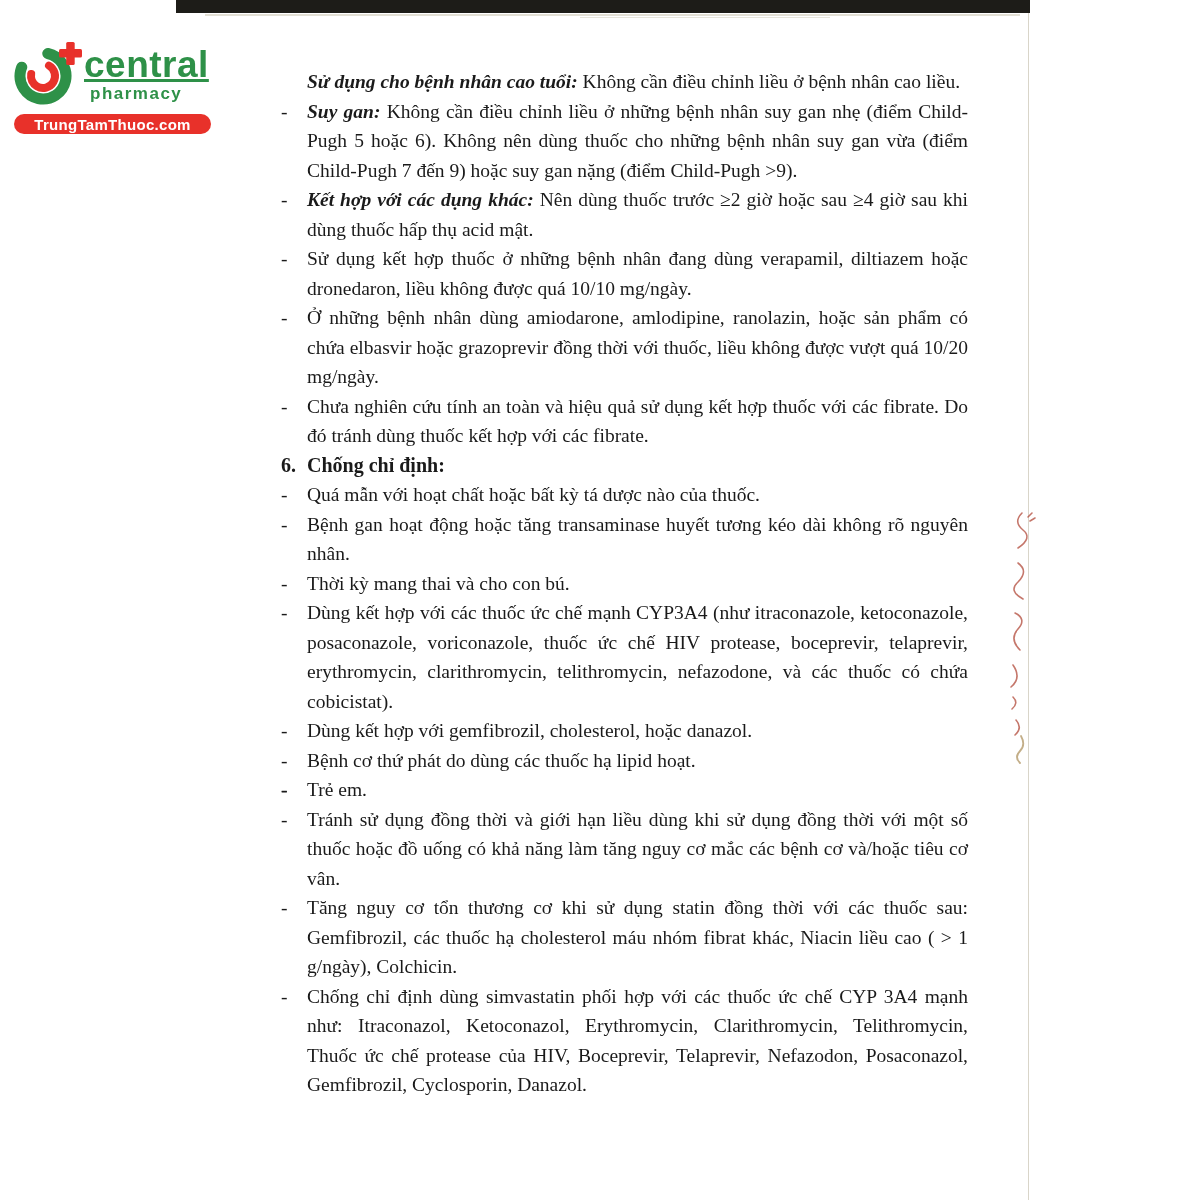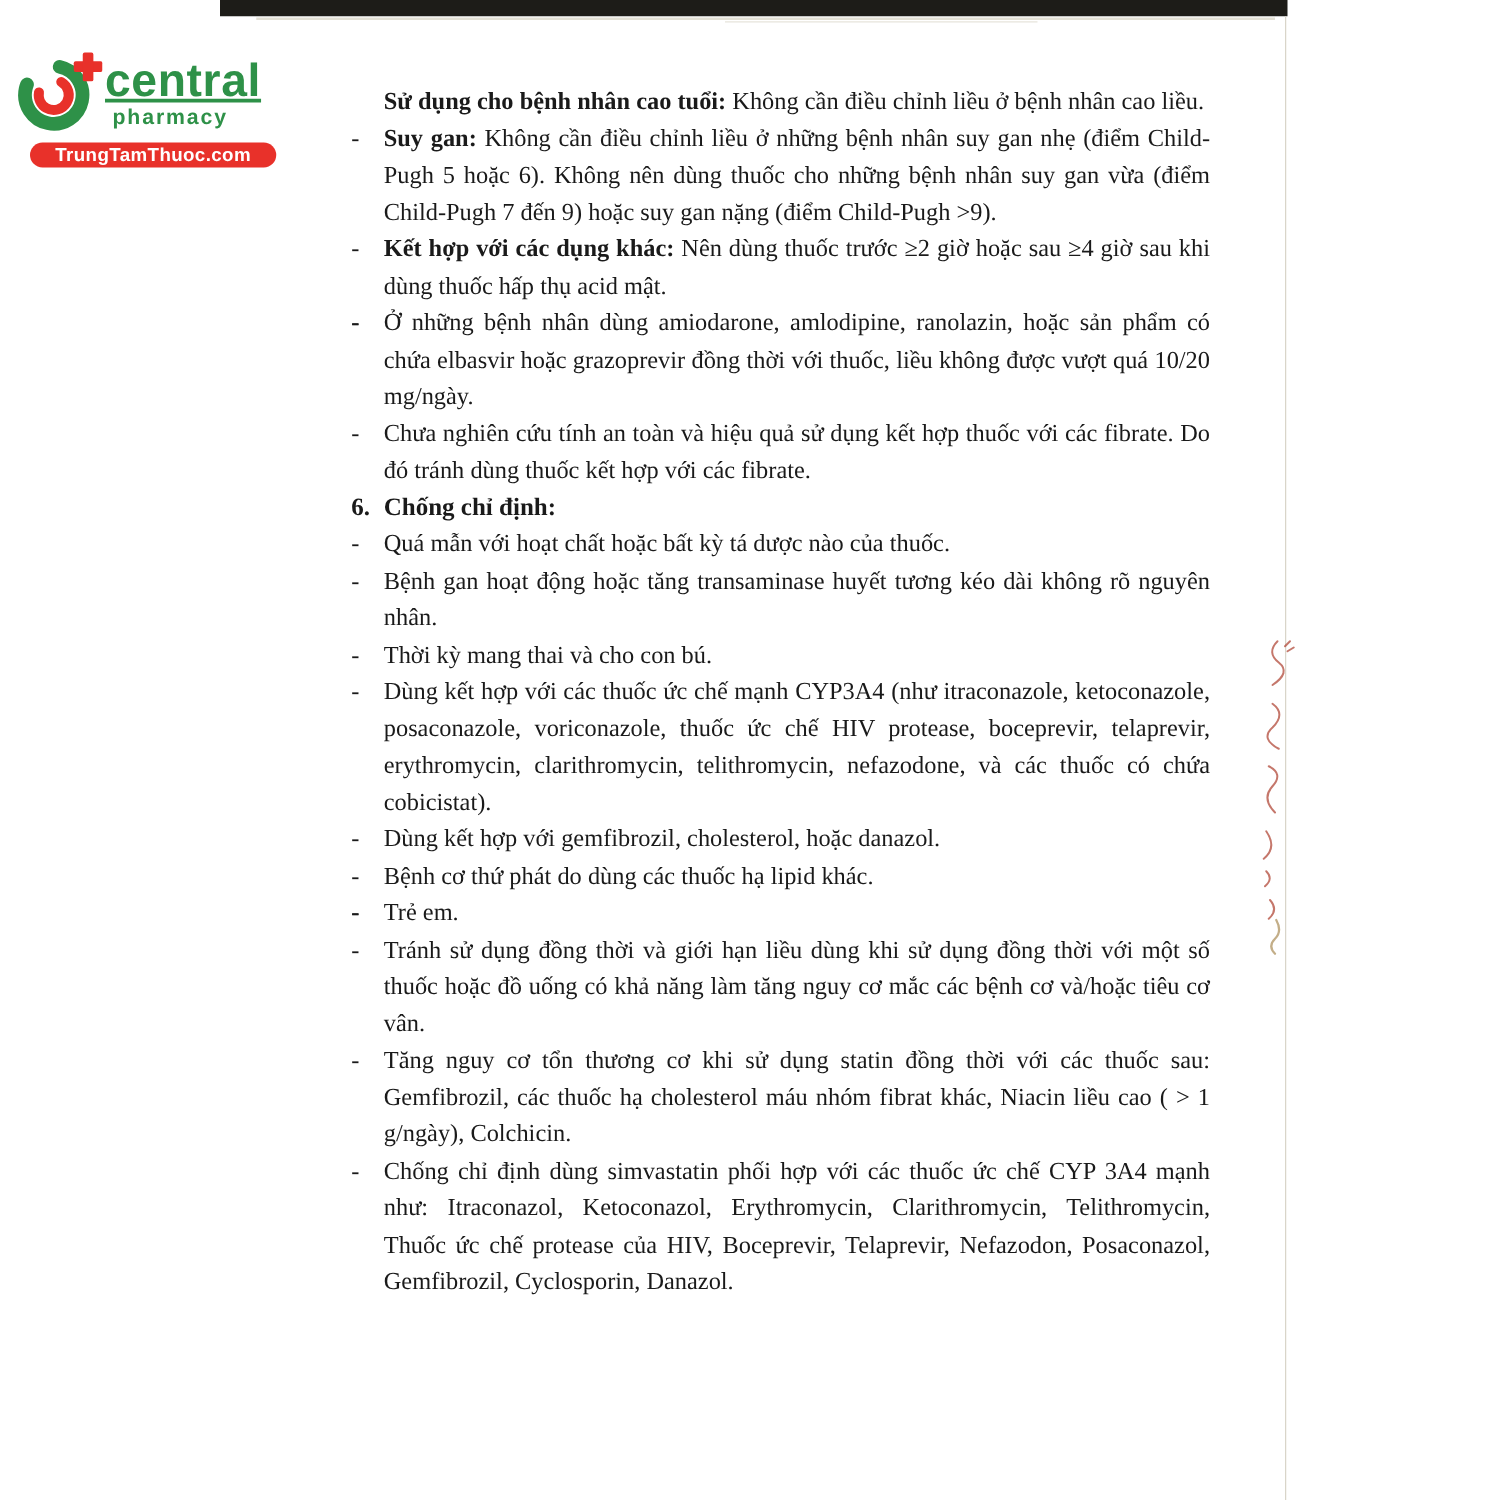--- a/index.html
+++ b/index.html
@@ -36,40 +36,40 @@
     text-decoration:underline;
   }
   .logo-sub{
     position:absolute;left:78px;top:50px;
     font-family:"Liberation Sans","DejaVu Sans",sans-serif;
     font-weight:700;font-size:17px;color:var(--green,#2e9148);
     letter-spacing:1.5px;
     text-align:right;
   }
   .logo-pill{
-    position:absolute;left:12px;top:80px;width:197px;height:20px;
+    position:absolute;left:2px;top:80px;width:197px;height:20px;
     background:var(--red,#e8312a);border-radius:11px;
     display:flex;align-items:center;justify-content:center;
   }
   .logo-pill span{
     font-family:"Liberation Sans","DejaVu Sans",sans-serif;
     font-weight:700;font-size:15px;color:#ffffff;letter-spacing:.3px;
   }
   
   .doc{
     position:absolute;left:281px;top:67px;width:687px;
     font-size:19.5px;line-height:29.5px;color:#1a1a1a;
     text-align:justify;
   }
   .item{position:relative;padding-left:26px;}
   .item .marker{
     position:absolute;left:0;top:0;width:24px;
     text-align:left;color:#1a1a1a;
   }
-  .item .lead{font-weight:700;}
+  .item .lead{font-weight:700;font-style:italic;}
   .item.heading{font-weight:700;font-size:20px;}
   .item.heading .marker{font-weight:700;}
   
   .hand1{position:absolute;left:998px;top:505px;}
   .hand2{position:absolute;left:1008px;top:732px;}
 </style>
 </head>
 <body style="--green: #2e9148; --red: #e8312a; --bar: #1d1c18; --edge: #d9d5c9;">
 
 <div class="scan-top-bar"></div>
@@ -102,28 +102,28 @@
   </g>
 </svg>
 <svg class="hand2" width="26" height="34" viewBox="0 0 26 34">
   <path d="M13,4 q5,9 -1,15 t0,12" fill="none" stroke="#a98b55" stroke-width="1.8" opacity="0.7" stroke-linecap="round"></path>
 </svg>
 
 <div class="doc">
     <div class="item"><span class="marker"></span><span class="lead">Sử dụng cho bệnh nhân cao tuổi:</span> <span class="txt">Không cần điều chỉnh liều ở bệnh nhân cao liều.</span></div>
     <div class="item"><span class="marker">-</span><span class="lead">Suy gan:</span> <span class="txt">Không cần điều chỉnh liều ở những bệnh nhân suy gan nhẹ (điểm Child-Pugh 5 hoặc 6). Không nên dùng thuốc cho những bệnh nhân suy gan vừa (điểm Child-Pugh 7 đến 9) hoặc suy gan nặng (điểm Child-Pugh &gt;9).</span></div>
     <div class="item"><span class="marker">-</span><span class="lead">Kết hợp với các dụng khác:</span> <span class="txt">Nên dùng thuốc trước ≥2 giờ hoặc sau ≥4 giờ sau khi dùng thuốc hấp thụ acid mật.</span></div>
-    <div class="item"><span class="marker">-</span></div>
+    <div class="item"><span class="marker">-</span><span class="txt">Sử dụng kết hợp thuốc ở những bệnh nhân đang dùng verapamil, diltiazem hoặc dronedaron, liều không được quá 10/10 mg/ngày.</span></div>
     <div class="item"><span class="marker">-</span><span class="txt">Ở những bệnh nhân dùng amiodarone, amlodipine, ranolazin, hoặc sản phẩm có chứa elbasvir hoặc grazoprevir đồng thời với thuốc, liều không được vượt quá 10/20 mg/ngày.</span></div>
     <div class="item"><span class="marker">-</span><span class="txt">Chưa nghiên cứu tính an toàn và hiệu quả sử dụng kết hợp thuốc với các fibrate. Do đó tránh dùng thuốc kết hợp với các fibrate.</span></div>
     <div class="item heading"><span class="marker">6.</span><span class="txt">Chống chỉ định:</span></div>
     <div class="item"><span class="marker">-</span><span class="txt">Quá mẫn với hoạt chất hoặc bất kỳ tá dược nào của thuốc.</span></div>
     <div class="item"><span class="marker">-</span><span class="txt">Bệnh gan hoạt động hoặc tăng transaminase huyết tương kéo dài không rõ nguyên nhân.</span></div>
     <div class="item"><span class="marker">-</span><span class="txt">Thời kỳ mang thai và cho con bú.</span></div>
     <div class="item"><span class="marker">-</span><span class="txt">Dùng kết hợp với các thuốc ức chế mạnh CYP3A4 (như itraconazole, ketoconazole, posaconazole, voriconazole, thuốc ức chế HIV protease, boceprevir, telaprevir, erythromycin, clarithromycin, telithromycin, nefazodone, và các thuốc có chứa cobicistat).</span></div>
     <div class="item"><span class="marker">-</span><span class="txt">Dùng kết hợp với gemfibrozil, cholesterol, hoặc danazol.</span></div>
-    <div class="item"><span class="marker">-</span><span class="txt">Bệnh cơ thứ phát do dùng các thuốc hạ lipid khác.</span></div>
+    <div class="item"><span class="marker">-</span><span class="txt">Bệnh cơ thứ phát do dùng các thuốc hạ lipid hoạt.</span></div>
     <div class="item"><span class="marker">-</span></div>
     <div class="item"><span class="marker">-</span><span class="txt">Trẻ em.</span></div>
     <div class="item"><span class="marker">-</span><span class="txt">Tránh sử dụng đồng thời và giới hạn liều dùng khi sử dụng đồng thời với một số thuốc hoặc đồ uống có khả năng làm tăng nguy cơ mắc các bệnh cơ và/hoặc tiêu cơ vân.</span></div>
     <div class="item"><span class="marker">-</span><span class="txt">Tăng nguy cơ tổn thương cơ khi sử dụng statin đồng thời với các thuốc sau: Gemfibrozil, các thuốc hạ cholesterol máu nhóm fibrat khác, Niacin liều cao ( &gt; 1 g/ngày), Colchicin.</span></div>
     <div class="item"><span class="marker">-</span><span class="txt">Chống chỉ định dùng simvastatin phối hợp với các thuốc ức chế CYP 3A4 mạnh như: Itraconazol, Ketoconazol, Erythromycin, Clarithromycin, Telithromycin, Thuốc ức chế protease của HIV, Boceprevir, Telaprevir, Nefazodon, Posaconazol, Gemfibrozil, Cyclosporin, Danazol.</span></div>
   </div>
 
 </body></html>

